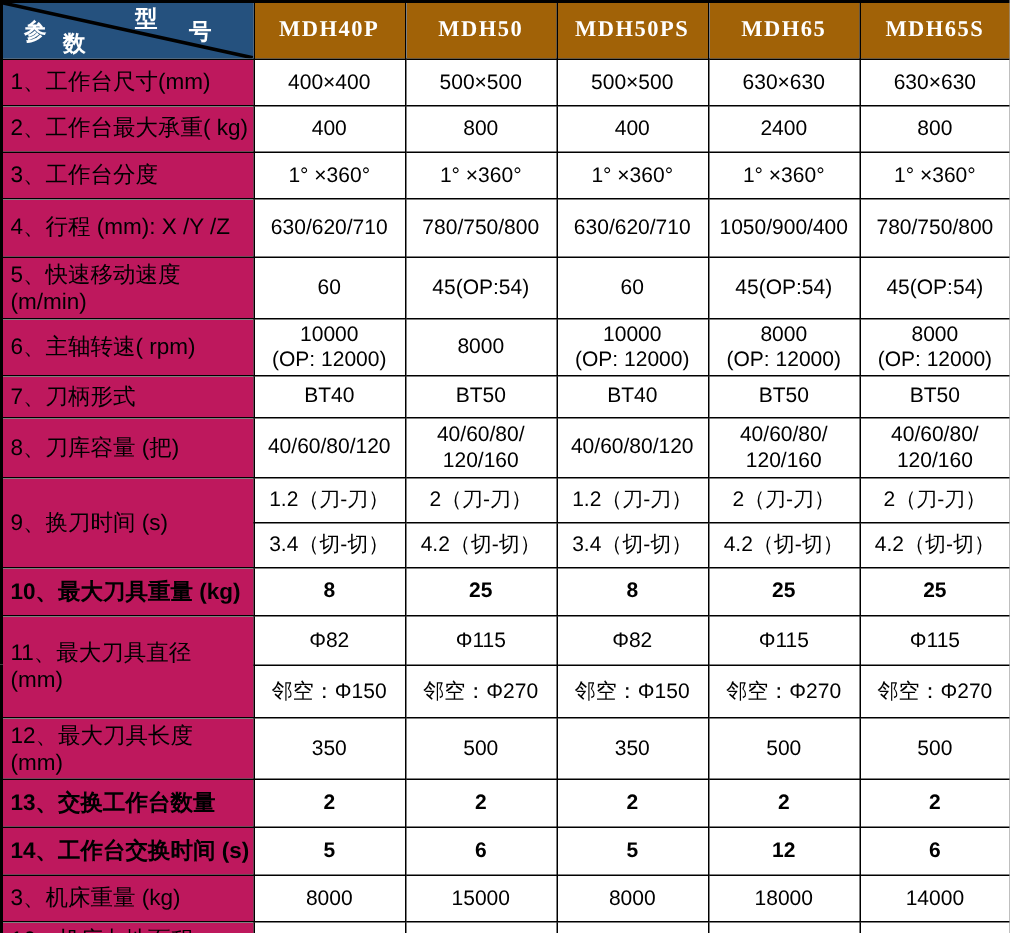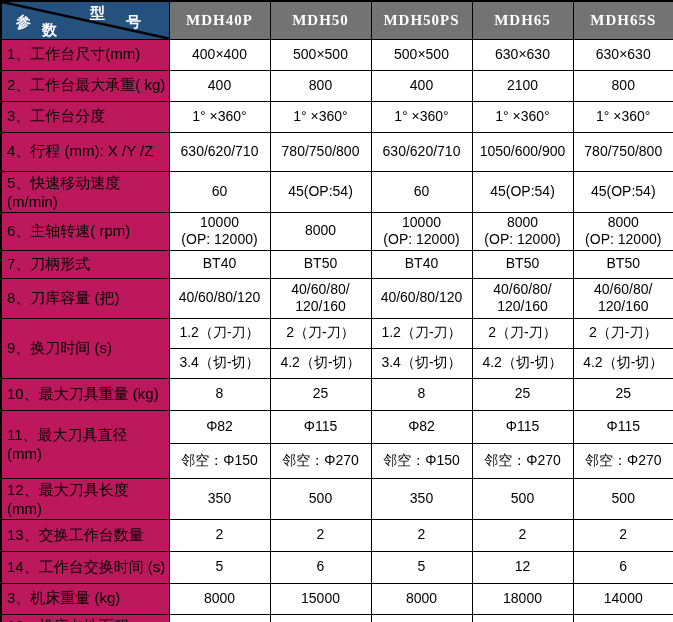--- a/index.html
+++ b/index.html
@@ -2,32 +2,32 @@
 <html><head>
 <meta charset="utf-8">
 <style>
   html,body{margin:0;padding:0;background:#ffffff;}
   body{font-family:"Liberation Sans","DejaVu Sans",sans-serif;color:#000;}
   .wrap{width:673px;box-sizing:border-box;}
   table.spec{width:673px;border-collapse:collapse;table-layout:fixed;border:2px solid #000;}
   table.spec td,table.spec th{border:1px solid #000;box-sizing:border-box;overflow:hidden;}
   col.c-label{width:168px;}
   col.c-val{width:101px;}
-  th.model{background:#737373;color:#fff;font-size:15px;font-weight:bold;text-align:center;letter-spacing:1px;font-family:"Liberation Serif","DejaVu Serif",serif;}
+  th.model{background:#a16207;color:#fff;font-size:15px;font-weight:bold;text-align:center;letter-spacing:1px;font-family:"Liberation Serif","DejaVu Serif",serif;}
   th.corner{background:#25517E;position:relative;padding:0;}
   th.corner svg{position:absolute;left:0;top:0;width:100%;height:100%;display:block;}
   th.corner span{position:absolute;color:#fff;font-size:15px;font-weight:bold;line-height:1;}
   .ch-param-1{left:14px;top:12px;}
   .ch-param-2{left:40px;top:20px;}
   .ch-model-1{left:88px;top:3px;}
   .ch-model-2{left:124px;top:12px;}
   td.lbl{font-size:15px;text-align:left;padding:2px 2px 2px 5px;background:#be185d;}
   td.val{font-size:14px;text-align:center;padding:1px 2px;background:#fff;white-space:pre-line;line-height:1.25;}
   tr.h38{height:38px;} tr.h31{height:31px;} tr.h39{height:39px;} tr.h29{height:29px;}
-  tr.h28{height:28px;} tr.h40{height:40px;} tr.h30{height:30px;} tr.h32{height:32px;}
+  tr.h28{height:28px;} tr.h40{height:40px;} tr.h30{height:30px;} tr.h32{height:32px;font-weight:bold;}
   tr.h33{height:33px;padding-left:48px;} tr.h35{height:35px;} tr.h34{height:34px;}
 </style>
 </head>
 <body>
 
 <div class="wrap">
 <table class="spec">
   <colgroup>
     <col class="c-label">
         <col class="c-val">
@@ -61,37 +61,37 @@
       <td class="val">500×500</td>
       <td class="val">500×500</td>
       <td class="val">630×630</td>
       <td class="val">630×630</td>
     </tr>
     <tr class="h31">
       <td class="lbl">2、工作台最大承重( kg)</td>
       <td class="val">400</td>
       <td class="val">800</td>
       <td class="val">400</td>
-      <td class="val">2100</td>
+      <td class="val">2400</td>
       <td class="val">800</td>
     </tr>
     <tr class="h31">
       <td class="lbl">3、工作台分度</td>
       <td class="val">1° ×360°</td>
       <td class="val">1° ×360°</td>
       <td class="val">1° ×360°</td>
       <td class="val">1° ×360°</td>
       <td class="val">1° ×360°</td>
     </tr>
     <tr class="h39">
       <td class="lbl">4、行程 (mm): X /Y /Z</td>
       <td class="val">630/620/710</td>
       <td class="val">780/750/800</td>
       <td class="val">630/620/710</td>
-      <td class="val">1050/600/900</td>
+      <td class="val">1050/900/400</td>
       <td class="val">780/750/800</td>
     </tr>
     <tr class="h29">
       <td class="lbl">5、快速移动速度 (m/min)</td>
       <td class="val">60</td>
       <td class="val">45(OP:54)</td>
       <td class="val">60</td>
       <td class="val">45(OP:54)</td>
       <td class="val">45(OP:54)</td>
     </tr>

